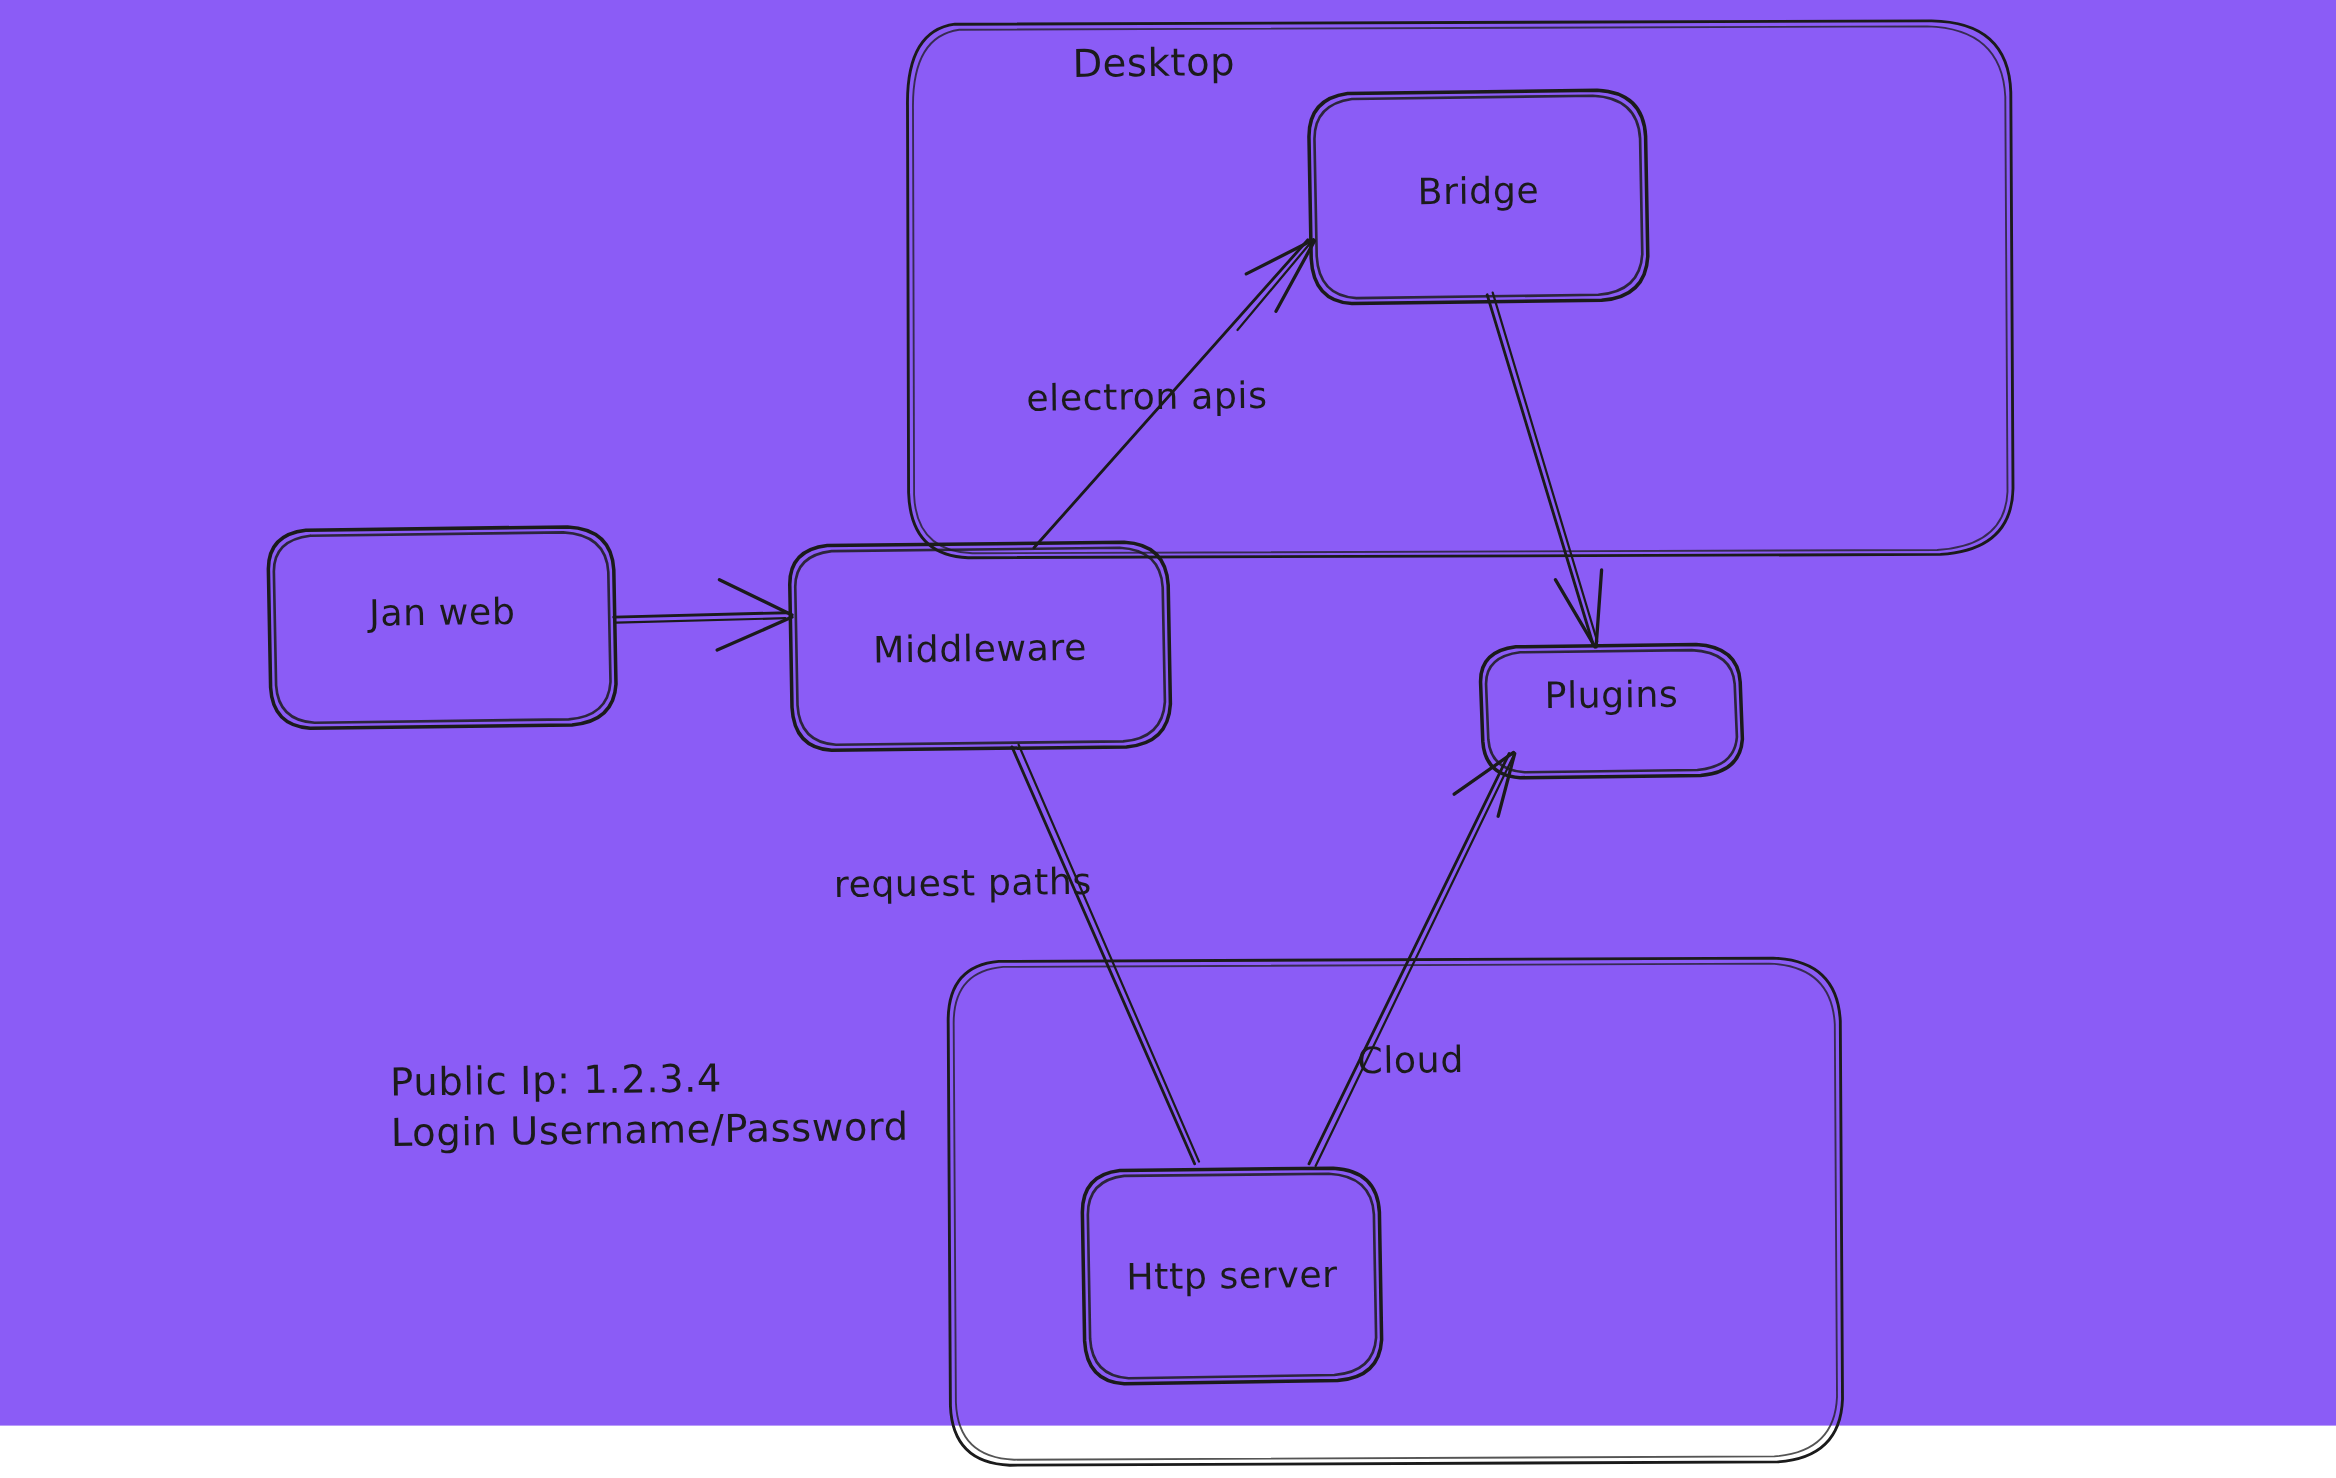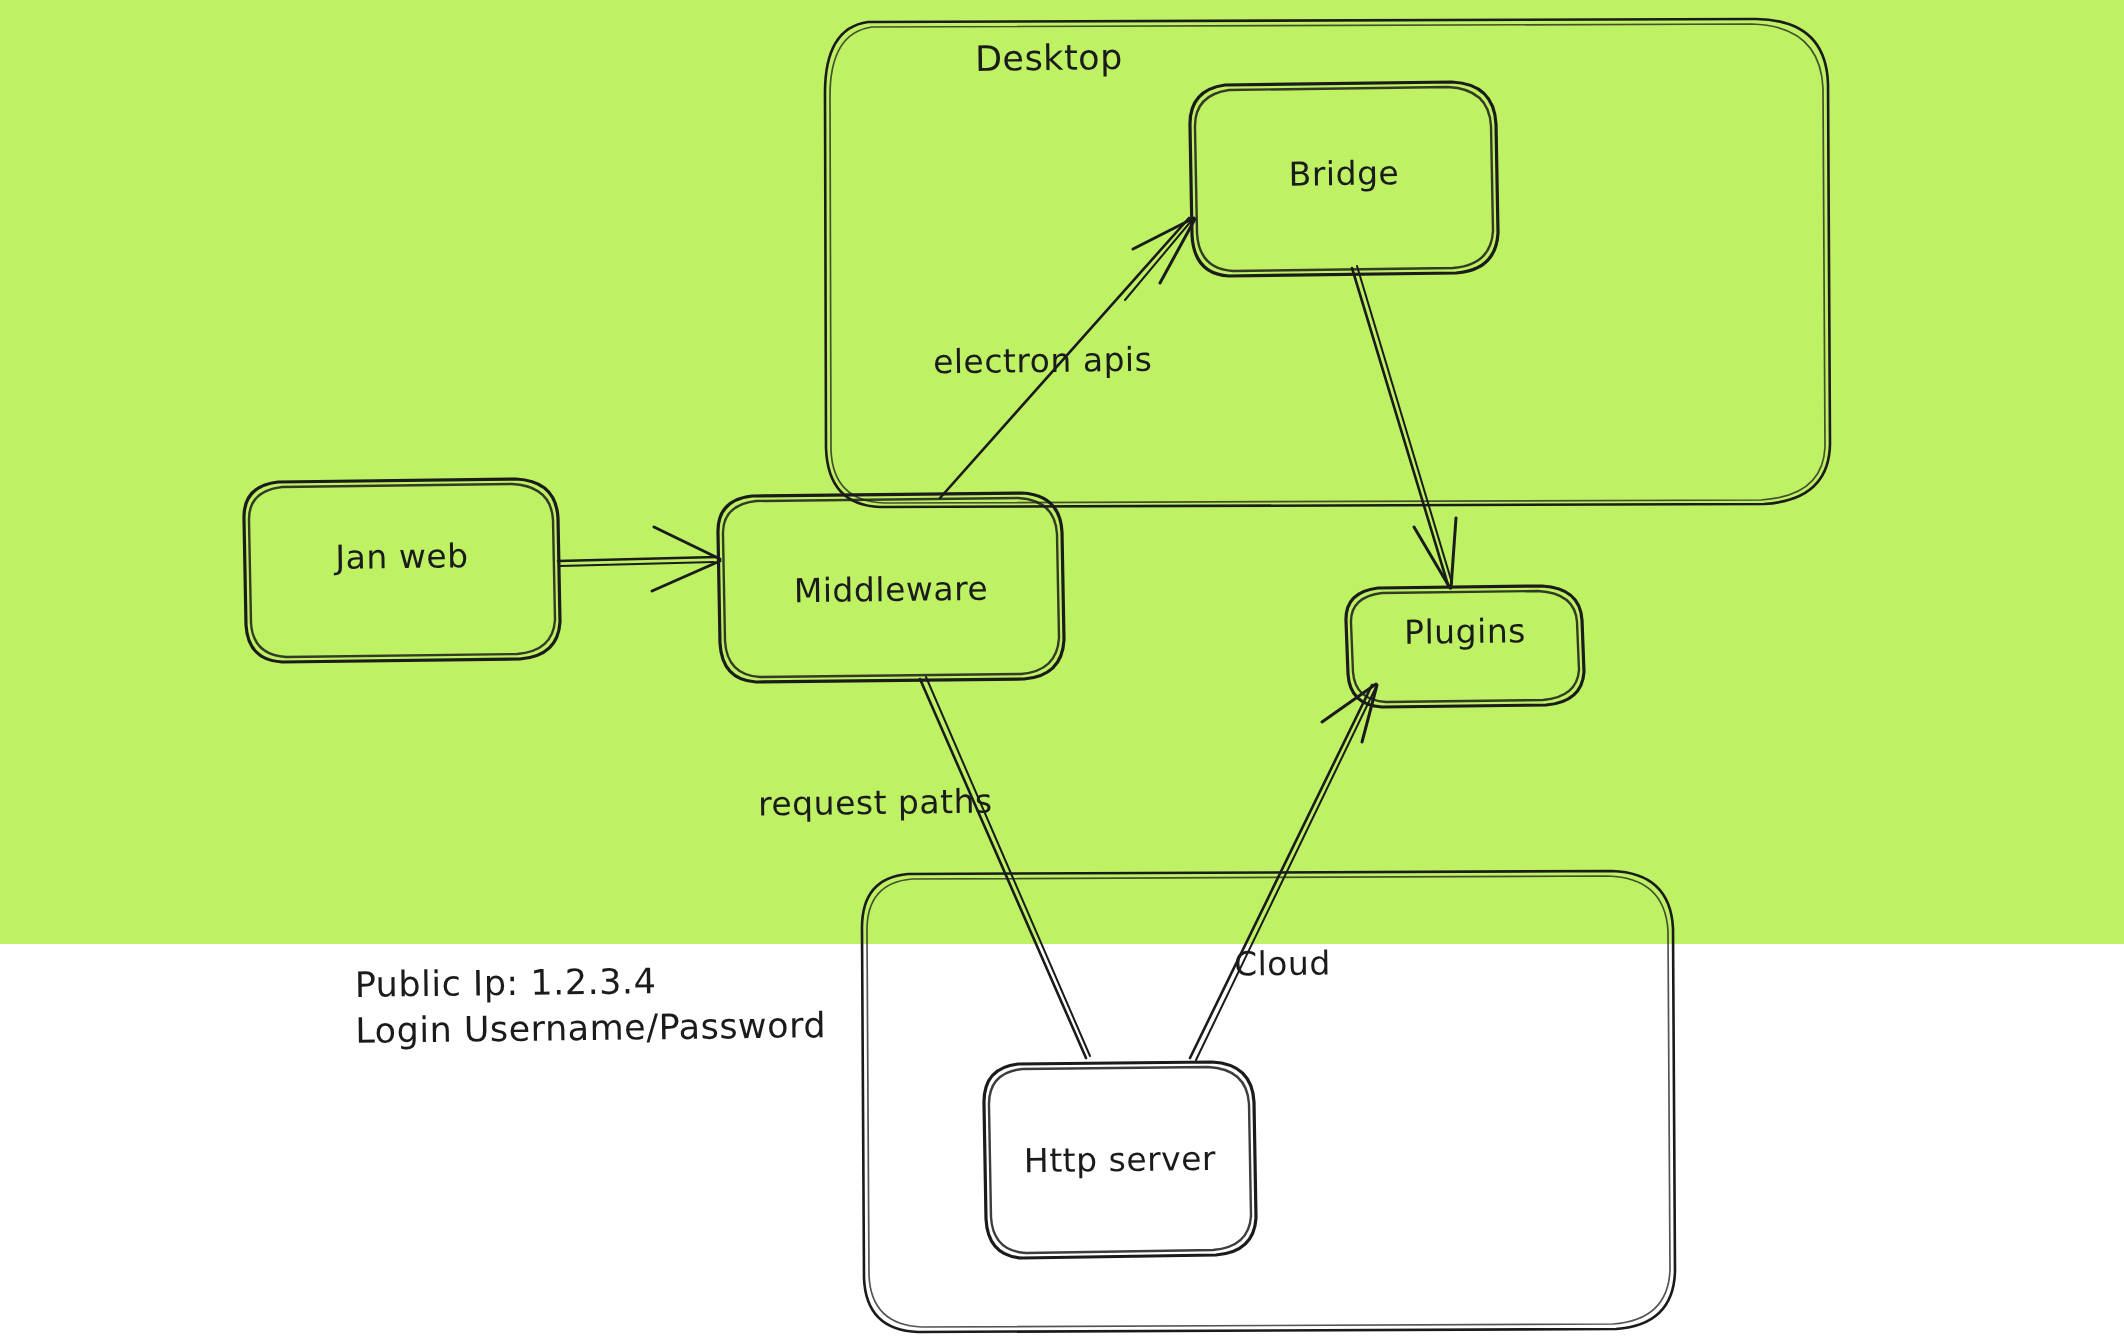--- a/index.html
+++ b/index.html
@@ -9,22 +9,22 @@
   }
   body {
     width: 2124px;
     height: 1344px;
     overflow: hidden;
     font-family: "DejaVu Sans", sans-serif;
   }
   #diagram-root {
     position: relative;
     width: 2124px;
-    height: 944px;
-    background: #bef264;
+    height: 1296px;
+    background: #8b5cf6;
   }
   svg#sketch {
     position: absolute;
     top: 0;
     left: 0;
     width: 2124px;
     height: 1344px;
   }
   .stroke {
     fill: none;

